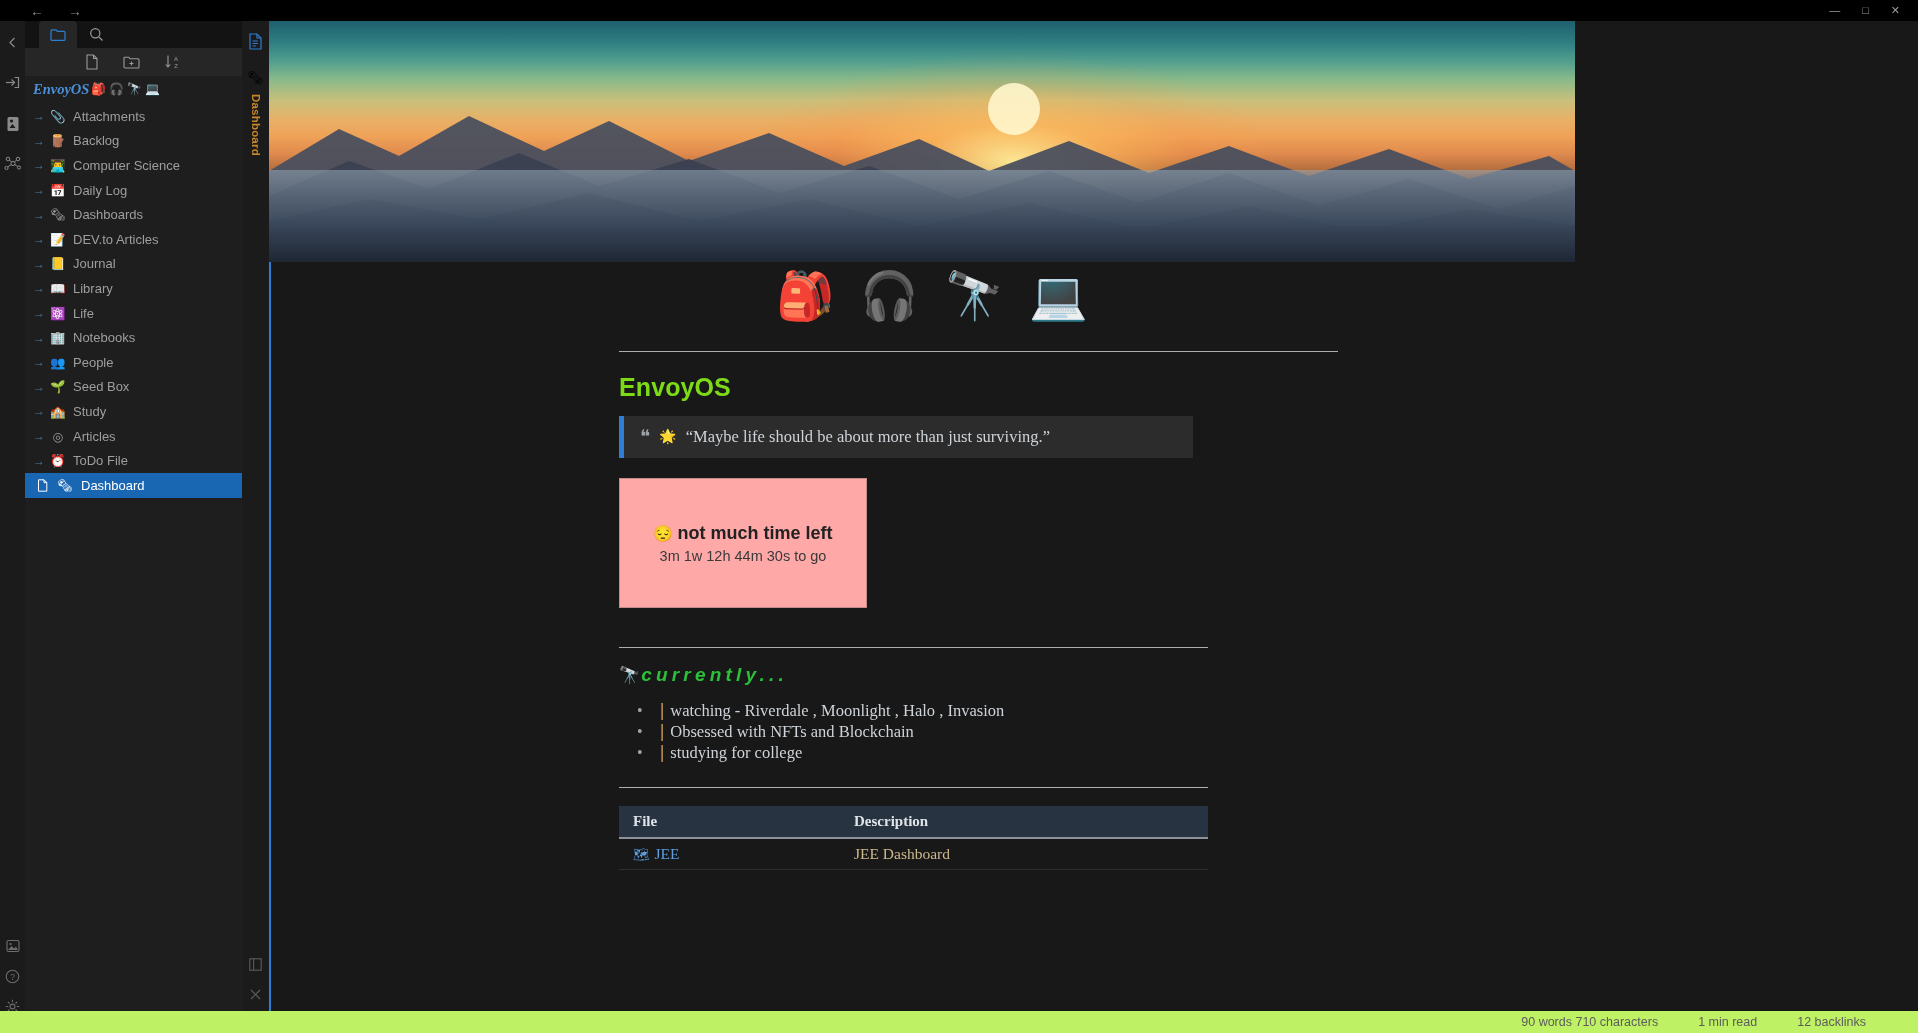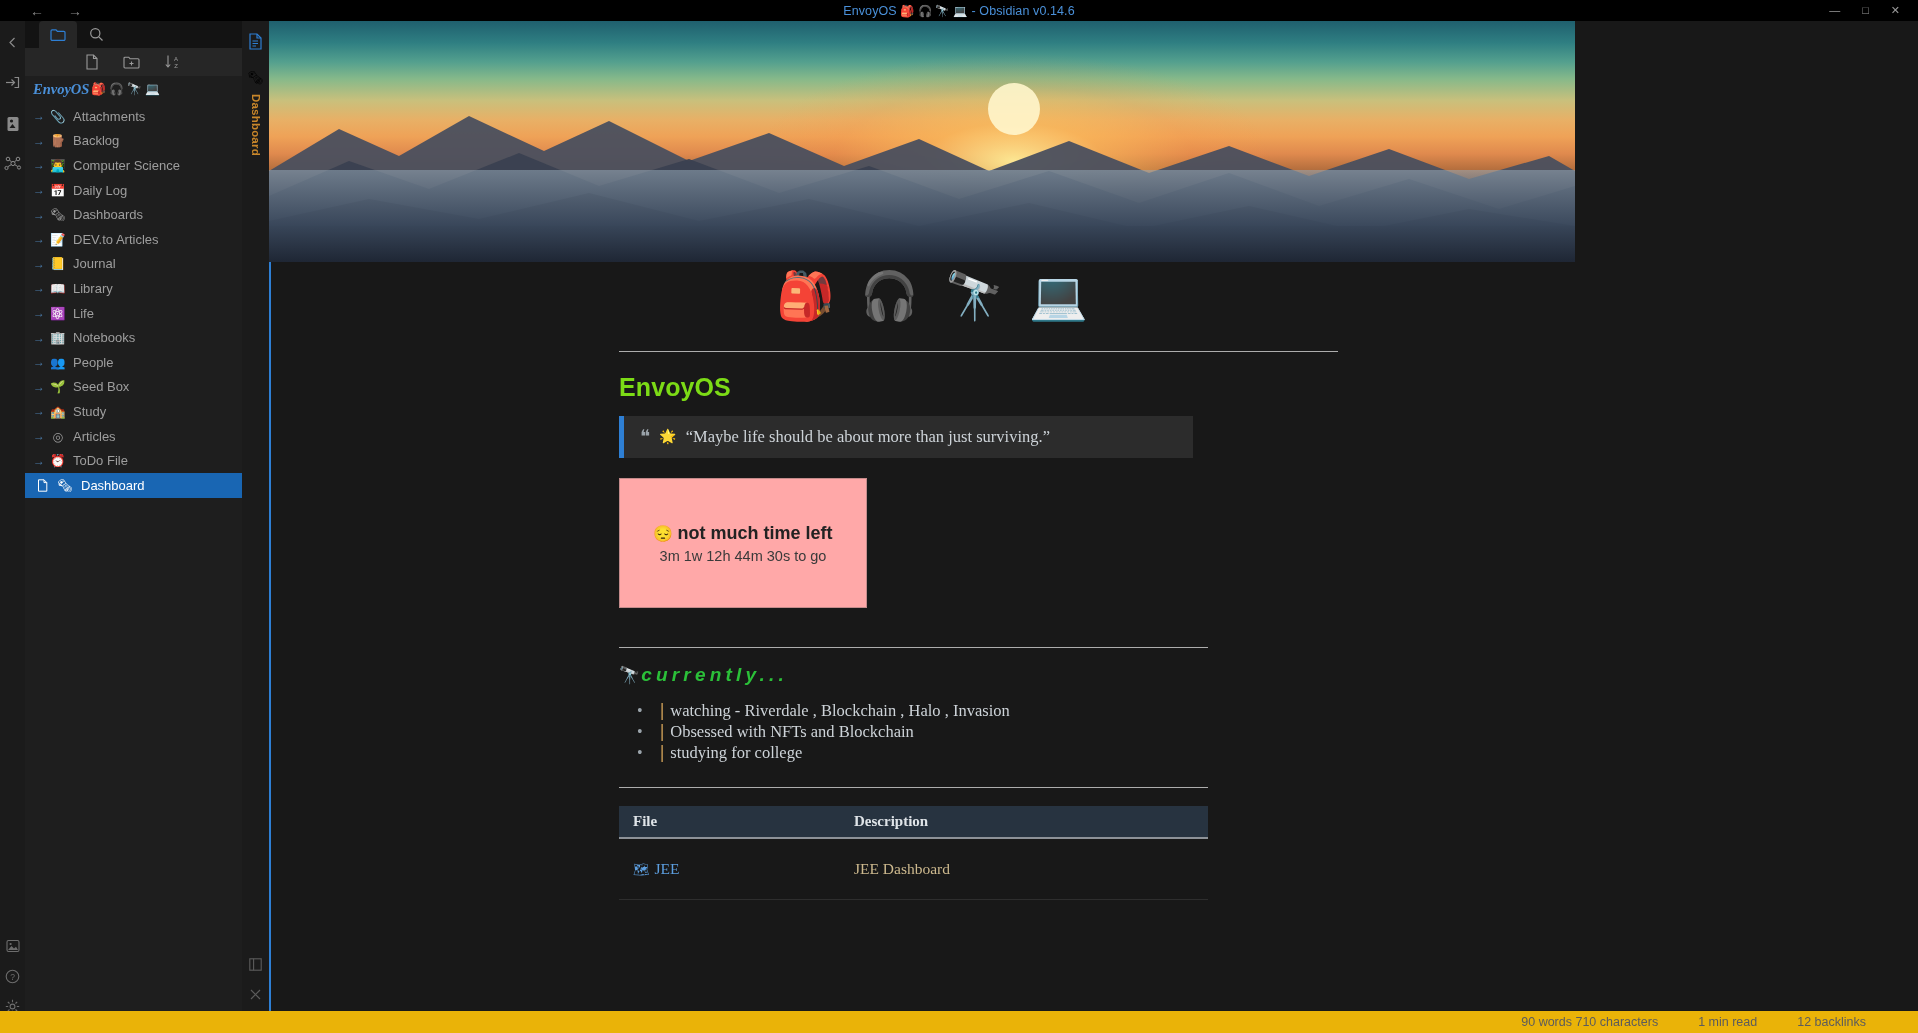--- a/index.html
+++ b/index.html
@@ -278,55 +278,50 @@
   .table th {
     background: #273340;
     color: #dfe4e8;
     text-align: left;
     font-size: 15px;
     padding: 7px 14px;
     border-bottom: 2px solid #8d9298;
     font-weight: bold;
   }
   .table td {
-    padding: 21px 14px;
+    padding: 6px 14px;
     font-size: 15.5px;
     color: #cdb98e;
     border-bottom: 1px solid #2e2e2e;
   }
   .table td.filecell { color: #5d9fe0; }
   .table td .temoji { font-size: 13px; margin-right: 5px; }
 
   
   .statusbar {
     position: absolute; left: 0; bottom: 0;
     width: 1918px; height: 22px;
-    background: #eab308;
+    background: #bef264;
     display: flex; align-items: center; justify-content: flex-end;
     gap: 40px;
     padding-right: 52px;
     font-size: 12.5px;
     color: #5c5c5c;
   }
   .sb-item { cursor: pointer; white-space: nowrap; }
 </style>
 </head>
 <body>
 
 <div class="app">
 
   <div class="titlebar">
     <div class="tb-nav">
       <span class="tb-arrow">←</span>
       <span class="tb-arrow">→</span>
-    </div>
-    <div class="tb-title">
-      <span>EnvoyOS</span>
-      <span class="tb-emoji">🎒 🎧 🔭 💻</span>
-      <span class="dash">- Obsidian v0.14.6</span>
     </div>
     <div class="tb-winbtns">
       <span class="tb-winbtn">—</span>
       <span class="tb-winbtn">□</span>
       <span class="tb-winbtn">✕</span>
     </div>
   </div>
 
   <div class="ribbon">
     <div class="rb-icon" style="margin-top:6px;">
@@ -586,21 +581,21 @@
 
       <div class="h2">
         <span class="h2-emoji">🔭</span>
         <span>currently...</span>
       </div>
 
       <ul class="bullets" id="bullets">
           <li>
             <span class="dot">•</span>
             <span class="bar">❘</span>
-            <span>watching - Riverdale , Blockchain , Halo , Invasion</span>
+            <span>watching - Riverdale , Moonlight , Halo , Invasion</span>
           </li>
           <li>
             <span class="dot">•</span>
             <span class="bar">❘</span>
             <span>Obsessed with NFTs and Blockchain</span>
           </li>
           <li>
             <span class="dot">•</span>
             <span class="bar">❘</span>
             <span>studying for college</span>

